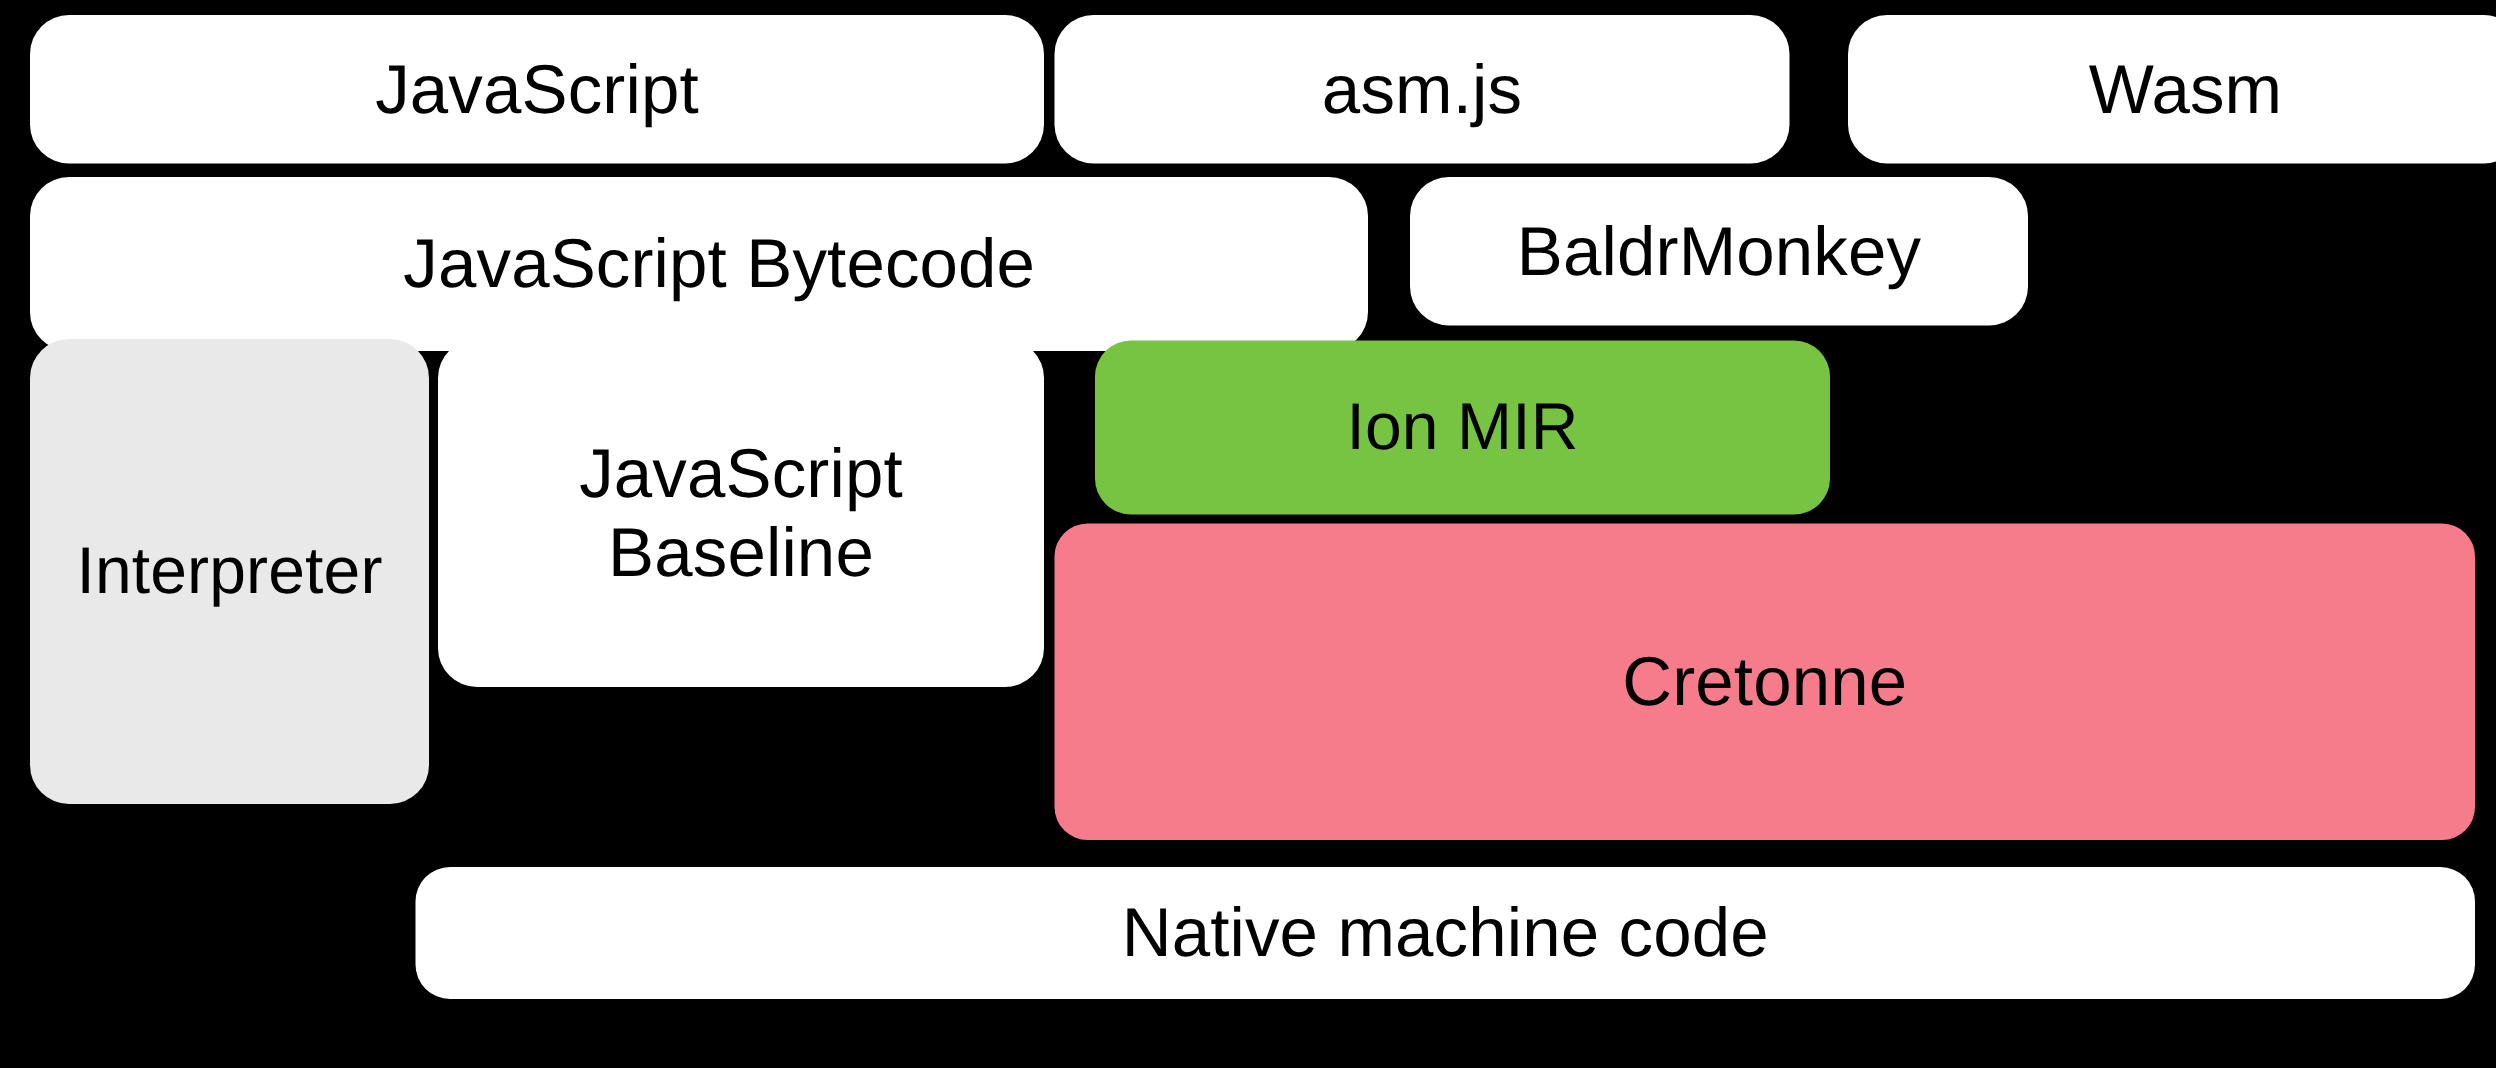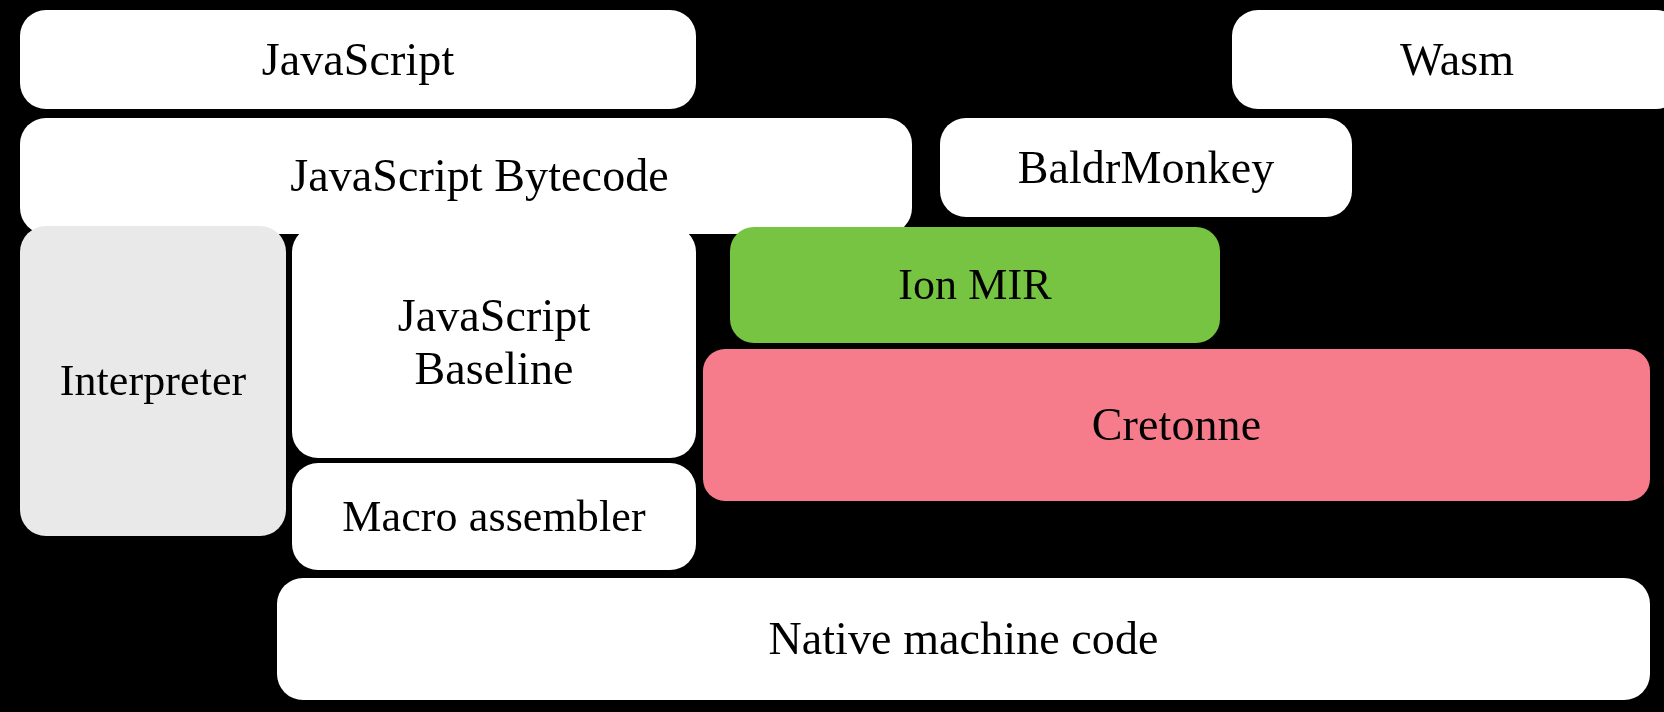--- a/index.html
+++ b/index.html
@@ -6,21 +6,21 @@
     margin: 0;
     padding: 0;
     background: #000000;
   }
   #canvas {
     position: relative;
     width: 1664px;
     height: 712px;
     background: #000000;
     overflow: hidden;
-    font-family: Liberation Serif, serif;
+    font-family: Liberation Sans, sans-serif;
   }
   .node {
     position: absolute;
     box-sizing: border-box;
     display: flex;
     align-items: center;
     justify-content: center;
     text-align: center;
     color: #000000;
     background: #ffffff;
@@ -42,46 +42,46 @@
   .n-js-bytecode     { left: 20px;   top: 118px; width: 892px; height: 116px;  font-size: 46px; padding-left: 37px; }
   .n-baldrmonkey     { left: 920px;  top: 118px; width: 412px; height: 99px;  font-size: 46px; margin-left: 20px; }
 
   
   .n-interpreter     { left: 20px;   top: 226px; width: 266px; height: 310px; font-size: 44px;
                        background: #e9e9e9; }
   .n-js-baseline     { left: 292px;  top: 226px; width: 404px; height: 232px; font-size: 46px; }
   .n-macro-assembler { left: 292px;  top: 463px; width: 404px; height: 107px; font-size: 44px; }
   .n-ion-mir         { left: 703px;  top: 227px; width: 490px; height: 116px; font-size: 44px;
                        background: #76c442; border-radius: 24px; margin-left: 27px; }
-  .n-cretonne        { left: 703px;  top: 349px; width: 947px; height: 152px; font-size: 46px;
+  .n-cretonne        { left: 703px;  top: 349px; width: 947px; height: 211px; font-size: 46px;
                        background: #f67c8b; border-radius: 22px; }
 
   
-  .n-native-code     { left: 277px;  top: 578px; width: 1373px; height: 122px; font-size: 46px; }
+  .n-native-code     { left: 277px;  top: 578px; width: 1373px; height: 88px; font-size: 46px; border-radius: 23px; }
 </style>
 </head>
 <body>
 
 <div id="canvas">
 
   <div class="node n-javascript">JavaScript</div>
 
+  <div class="node n-asmjs">asm.js</div>
 
   <div class="node n-wasm">Wasm</div>
 
   <div class="node n-js-bytecode">JavaScript Bytecode</div>
 
   <div class="node n-baldrmonkey">BaldrMonkey</div>
 
   <div class="node n-interpreter">Interpreter</div>
 
   <div class="node n-js-baseline">JavaScript
 Baseline</div>
 
-  <div class="node n-macro-assembler">Macro assembler</div>
 
   <div class="node n-ion-mir">Ion MIR</div>
 
   <div class="node n-cretonne">Cretonne</div>
 
   <div class="node n-native-code">Native machine code</div>
 
 </div>
 
 </body></html>

